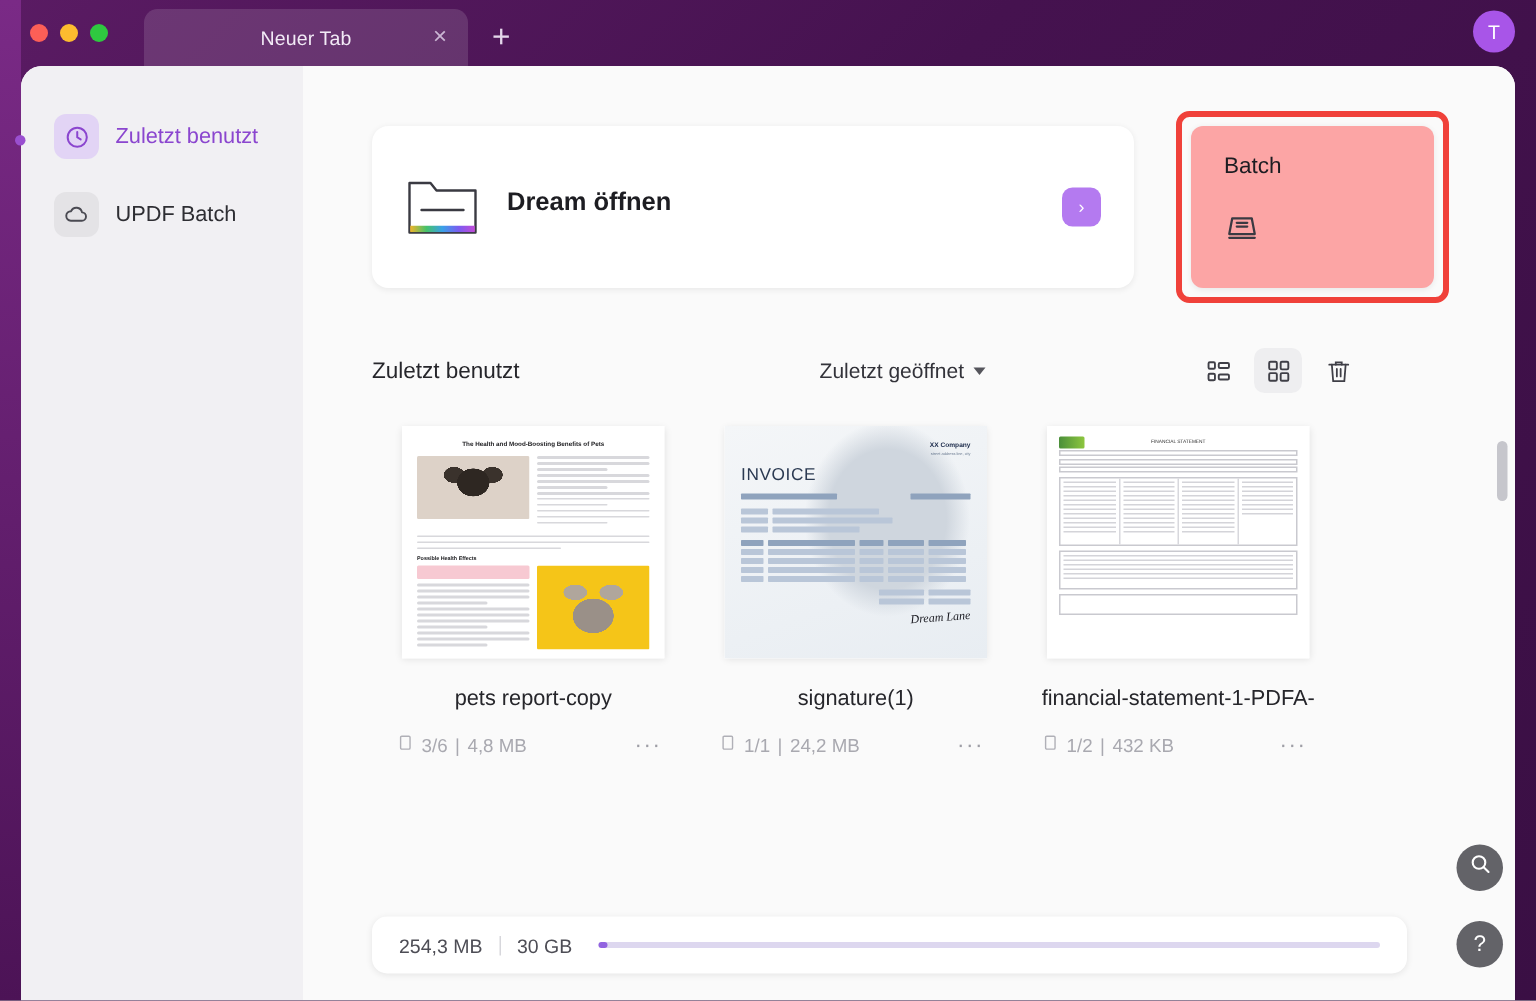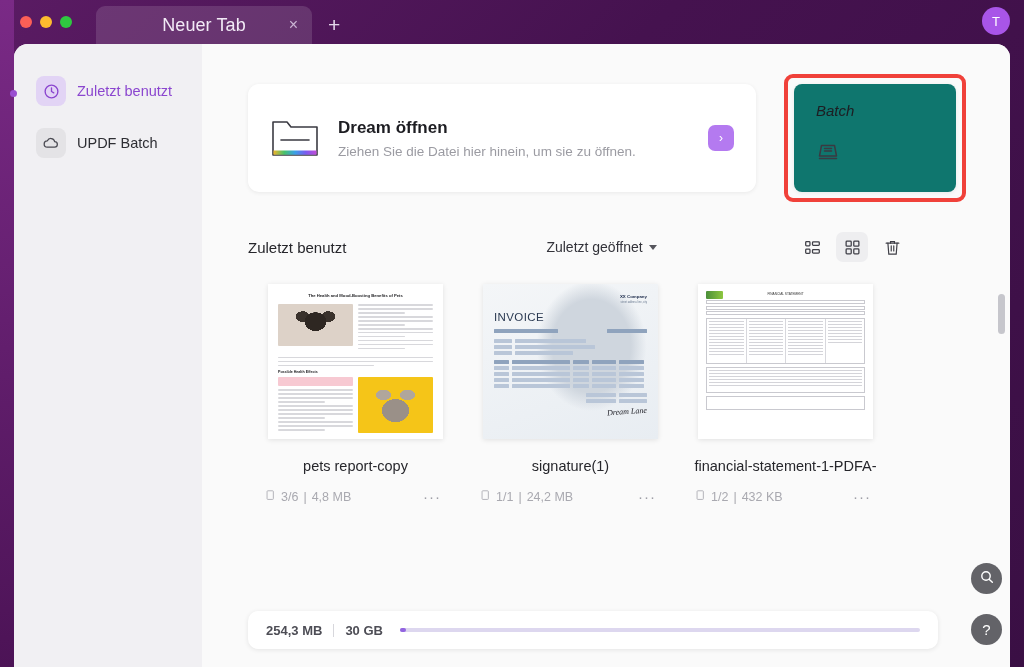--- a/index.html
+++ b/index.html
@@ -52,21 +52,21 @@
     left: 96px; top: 6px;
     width: 216px; height: 38px;
     border-radius: 9px 9px 0 0;
     background: rgba(255,255,255,0.13);
     display: flex;
     align-items: center;
     justify-content: center;
   }
   .tab-title {
     color: #f2eaf6;
-    font-size: 18px;
+    font-size: 13px;
     letter-spacing: .1px;
   }
   .tab-close {
     position: absolute;
     right: 14px; top: 50%;
     transform: translateY(-50%);
     color: #cbb6d4;
     font-size: 16px;
     line-height: 1;
     cursor: pointer;
@@ -210,26 +210,25 @@
     position: absolute;
     left: -10px; top: -10px;
     width: 182px; height: 128px;
     border: 4px solid #f0413a;
     border-radius: 9px;
     pointer-events: none;
   }
   .batch-card {
     width: 162px;
     height: 108px;
-    background: #0f766e;
+    background: #fca5a5;
     border-radius: 8px;
     box-shadow: 0 1px 4px rgba(0,0,0,0.07);
     padding: 18px 0 0 22px;
     cursor: pointer;
-    font-style: italic;
   }
   .batch-title {
     font-size: 15px;
     color: #1d1d22;
     margin-bottom: 20px;
   }
 
   
   .toolbar {
     display: flex;
@@ -368,21 +367,21 @@
     left: 46px; bottom: 18px;
     width: 690px; height: 38px;
     background: #fff;
     border-radius: 10px;
     box-shadow: 0 1px 5px rgba(0,0,0,0.09);
     display: flex;
     align-items: center;
     padding: 0 18px;
     gap: 11px;
   }
-  .st-text { font-size: 13px; color: #4d4d55; white-space: nowrap; font-weight: bold; }
+  .st-text { font-size: 13px; color: #4d4d55; white-space: nowrap; }
   .st-div { width: 1px; height: 13px; background: #d7d7dc; }
   .st-track {
     flex: 1;
     height: 4px;
     border-radius: 3px;
     background: #ddd7ef;
     position: relative;
     margin-left: 6px;
   }
   .st-fill {
@@ -491,21 +490,20 @@
                   <stop offset="100%" stop-color="#c24ad8"></stop>
                 </linearGradient>
               </defs>
               <path d="M3 10 L3 5 L17 5 L21 10 L47 10 L47 38 L3 38 Z" fill="#ffffff" stroke="#3a3a42" stroke-width="1.6" stroke-linejoin="round"></path>
               <line x1="11" y1="23" x2="39" y2="23" stroke="#3a3a42" stroke-width="1.6" stroke-linecap="round"></line>
               <rect x="3.5" y="33.5" width="43" height="4.2" fill="url(#rainbow)"></rect>
             </svg>
           </span>
           <div class="open-text">
             <div class="open-title">Dream öffnen</div>
-            <div class="open-sub">Ziehen Sie die Datei hier hinein, um sie zu öffnen.</div>
           </div>
           <span class="open-arrow">›</span>
         </div>
 
         <div class="batch-wrap">
           <div class="batch-card">
             <div class="batch-title">Batch</div>
             <span>
               <svg width="24" height="24" viewBox="0 0 24 24" fill="none" stroke="#3a3a42" stroke-width="1.5" stroke-linejoin="round">
                 <path d="M5.5 6.5 L18.5 6.5 L20.5 17 L3.5 17 Z"></path>

